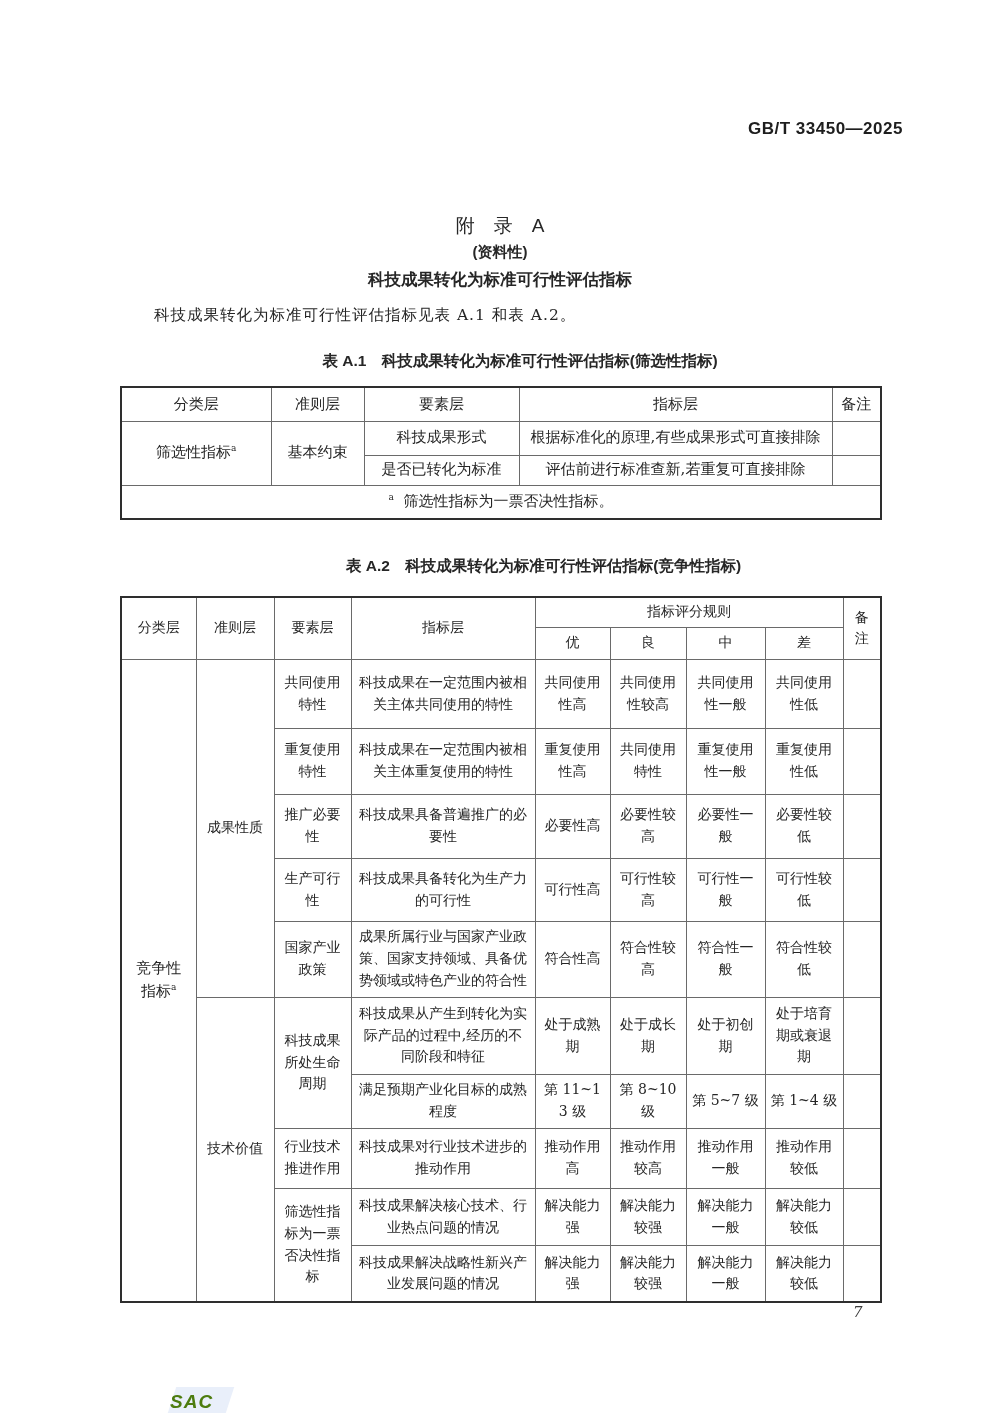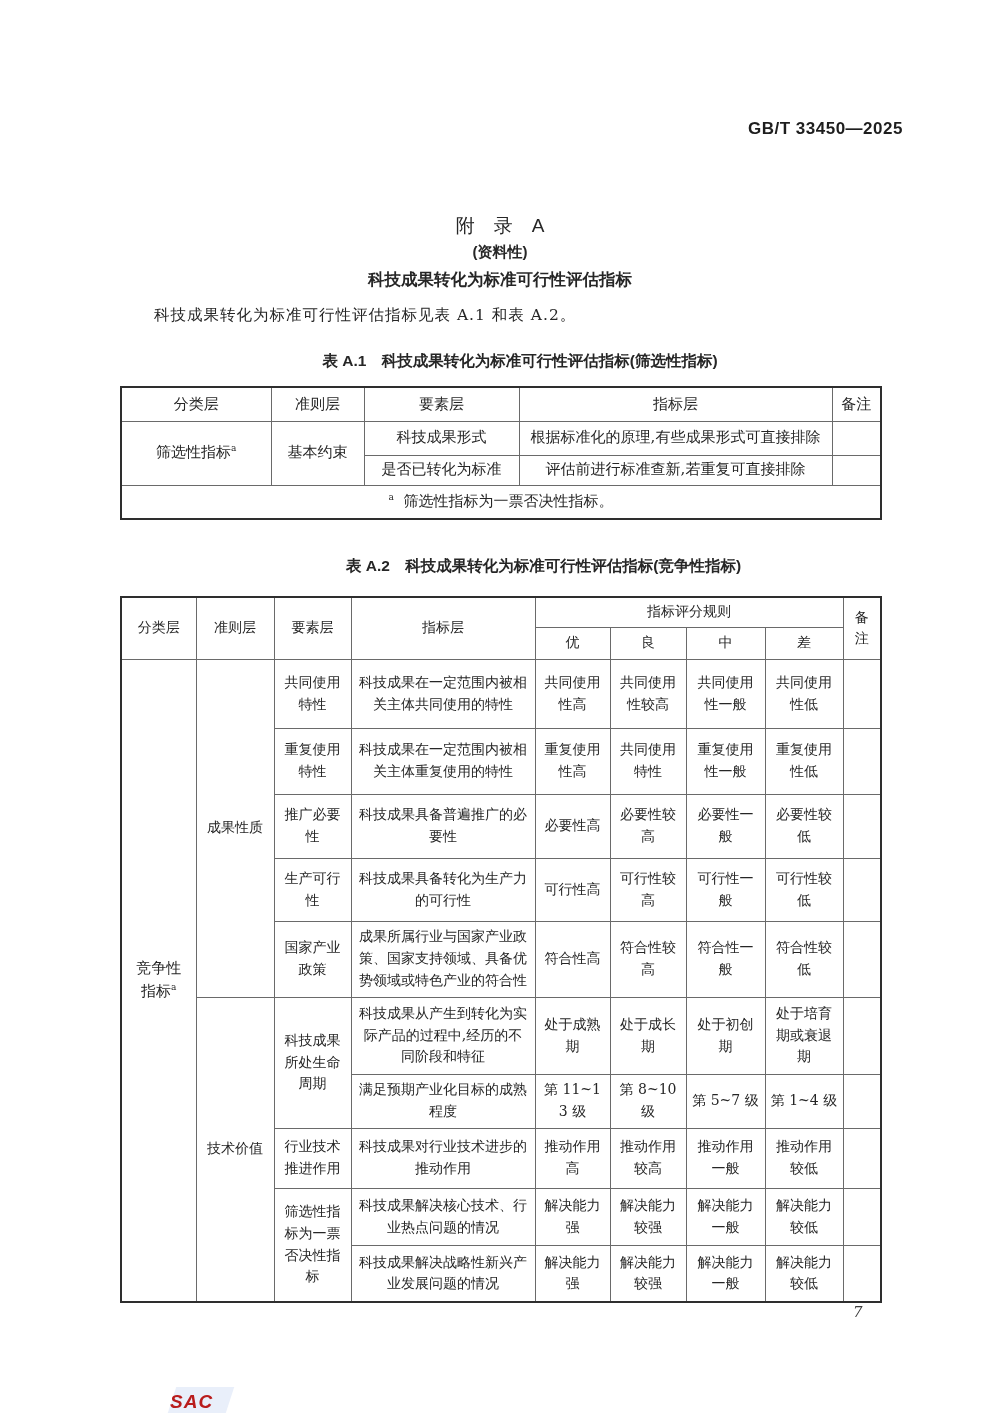--- a/index.html
+++ b/index.html
@@ -66,21 +66,21 @@
     width:76px; height:30px; overflow:hidden;
   }
   .watermark .wm-shape {
     position:absolute; left:8px; top:2px; width:58px; height:26px;
     background:#e9effa; transform:skewX(-18deg);
   }
   .watermark .wm-text {
     position:absolute; left:6px; top:6px;
     font-family:"Liberation Sans",sans-serif;
     font-weight:bold; font-style:italic; font-size:19px;
-    color:#b91c1c; letter-spacing:1px;
+    color:#4d7c0f; letter-spacing:1px;
   }
 </style>
 </head>
 <body>
 
 <div class="page">
 
   <div class="doc-number">GB/T 33450—2025</div>
 
   <div class="center-line appendix-label">附　录　A</div>

